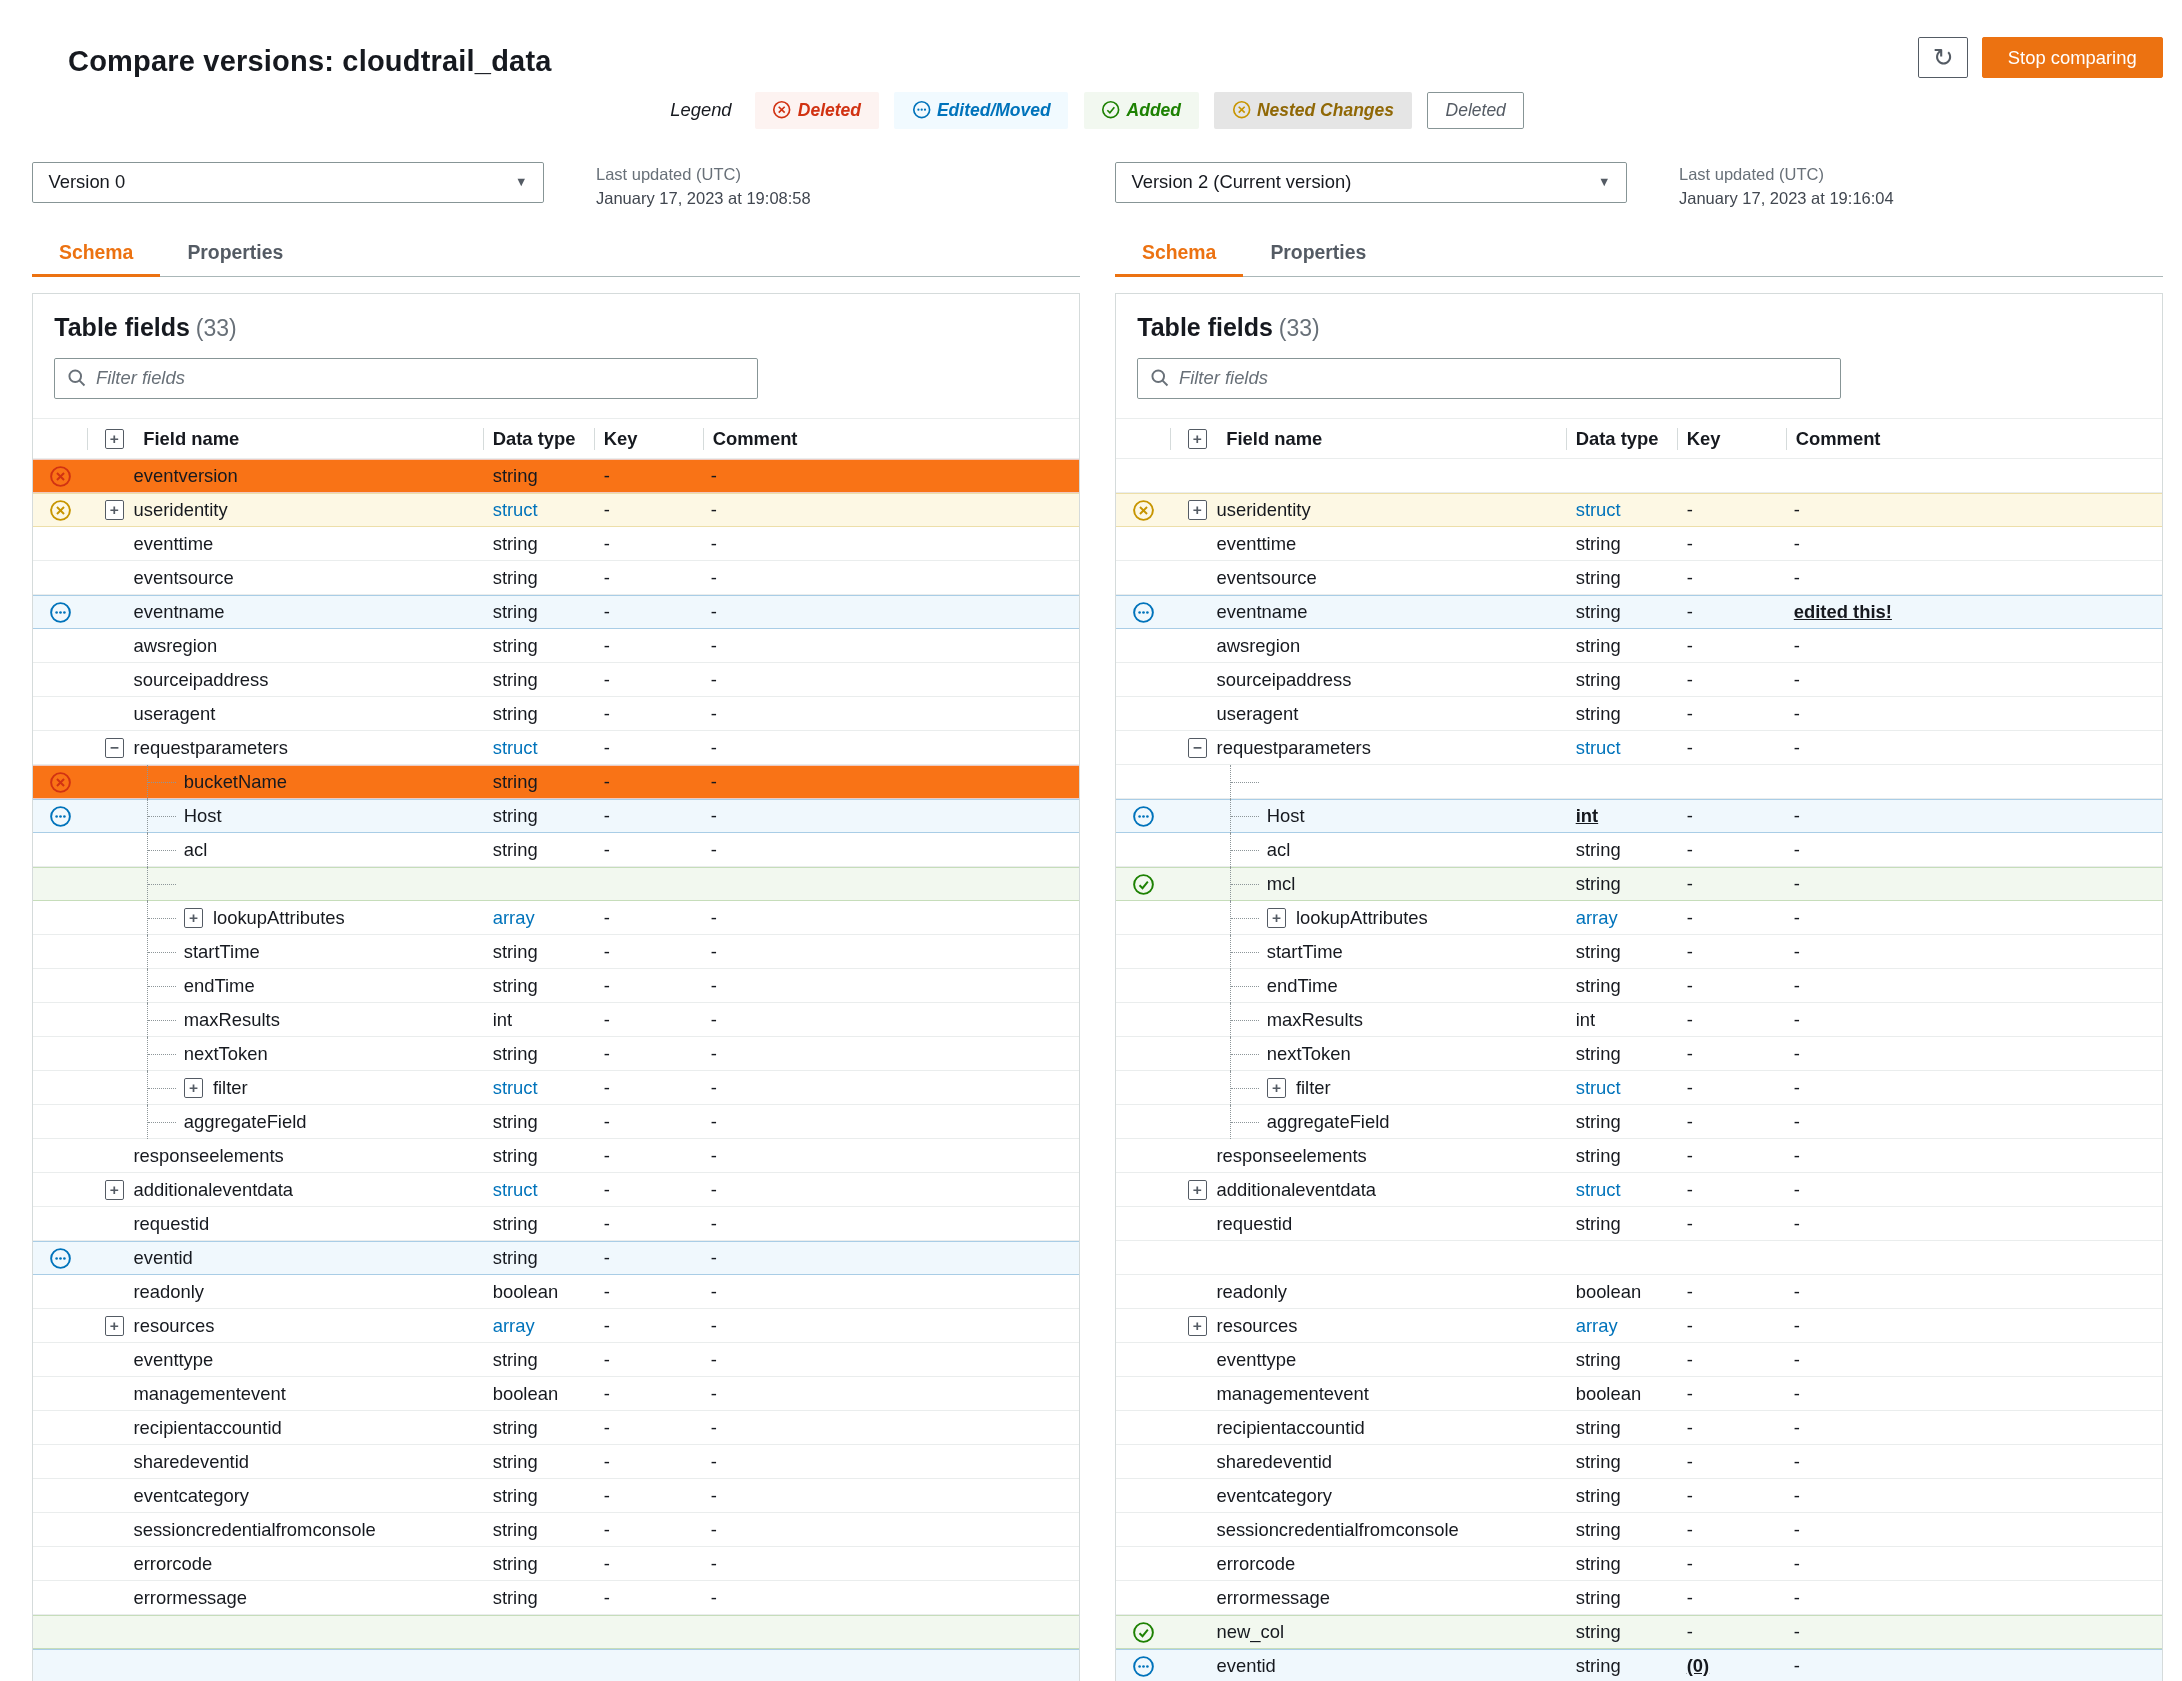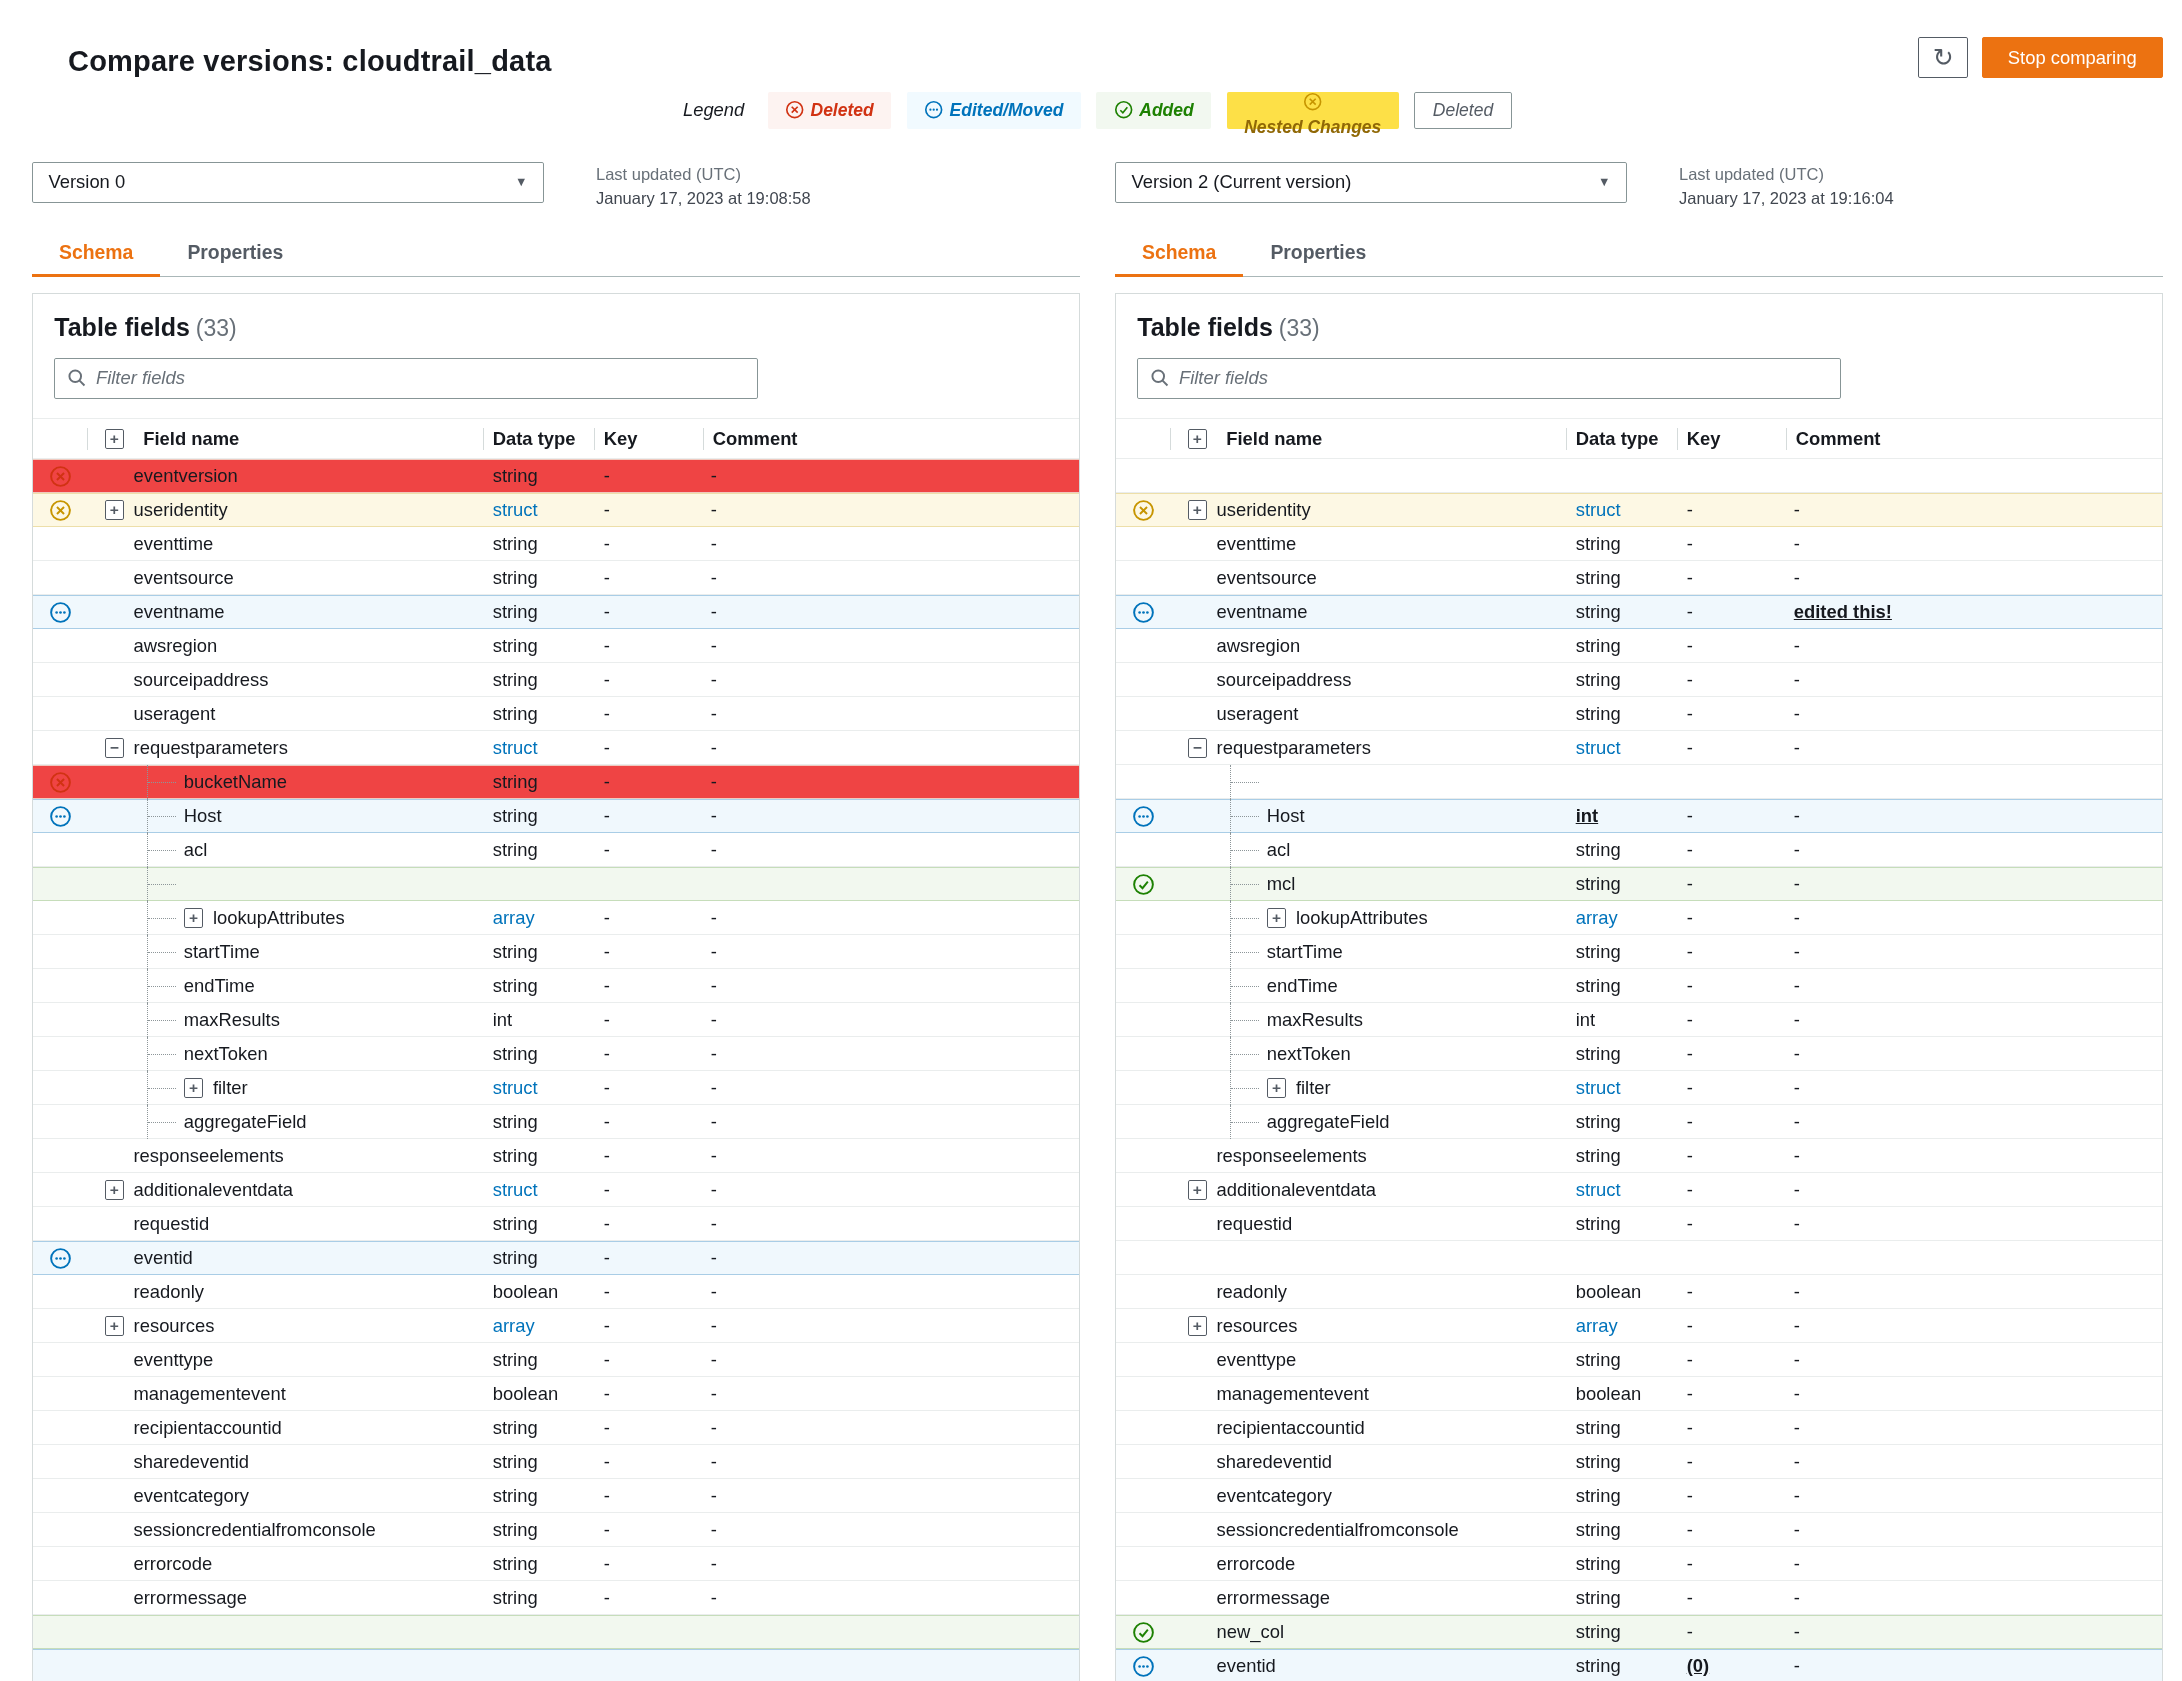--- a/index.html
+++ b/index.html
@@ -23,21 +23,21 @@
     color: #fff; font-size: 18.4px; font-weight: 400; cursor: pointer; font-family: inherit;
   }
 
   
   .legend-row { display: flex; justify-content: center; align-items: center; gap: 15.5px; margin-top: 11.6px; height: 41px; font-style: italic; }
   .legend-label { font-size: 18.4px; margin-right: 7.8px; }
   .badge { display: inline-flex; align-items: center; gap: 6px; height: 37px; padding: 0 17.5px; border-radius: 1.9px; font-size: 17.5px; font-weight: 700; }
   .b-deleted { color: #d13212; background: #fdf3f1; }
   .b-edited  { color: #0073bb; background: #f1faff; }
   .b-added   { color: #1d8102; background: #f2f8f0; }
-  .b-nested  { color: #906806; background: #fde047; flex-direction: column; }
+  .b-nested  { color: #906806; background: #e5e5e5; }
   .b-plain   { color: #545b64; background: #fff; border: 1px solid #879596; font-weight: 400; }
   .bicon { display: inline-flex; }
 
   
   .panels { display: flex; gap: 35px; margin-top: 31px; }
   .panel { width: 1048px; flex: none; }
   .version-row { display: flex; align-items: flex-start; gap: 25px; }
   .select {
     width: 512px; height: 41px; border: 1px solid #879596; border-radius: 1.9px; background: #fff;
     display: flex; align-items: center; justify-content: space-between; padding: 0 15.5px; font-size: 18.4px; cursor: pointer;
@@ -64,21 +64,21 @@
   .filterbox input::placeholder { color: #687078; font-style: italic; opacity: 1; }
 
   
   .grid { display: grid; grid-template-columns: 54px 396px 111px 109px 1fr; align-items: center; }
   .thead { height: 41px; border-top: 1px solid #eaeded; box-shadow: inset 0 -1px 0 #eaeded; font-weight: 700; font-size: 18.4px; }
   .thead .hcell { position: relative; padding-left: 9.7px; height: 100%; display: flex; align-items: center; }
   .thead .hcell::before { content: ""; position: absolute; left: 0; top: 8.7px; bottom: 8.7px; width: 1px; background: #d5dbdb; }
   .thead .h-name { padding-left: 17.5px; gap: 9.7px; }
 
   .trow { height: 34px; box-shadow: inset 0 -1px 0 #eaeded; font-size: 18.4px; }
-  .st-deleted { background: #ef4444; box-shadow: inset 0 1px 0 #f0c9bf, inset 0 -1px 0 #f0c9bf; }
+  .st-deleted { background: #f97316; box-shadow: inset 0 1px 0 #f0c9bf, inset 0 -1px 0 #f0c9bf; }
   .st-edited  { background: #f0f8fd; box-shadow: inset 0 1px 0 #a9cde6, inset 0 -1px 0 #a9cde6; }
   .st-added   { background: #f2f8ef; box-shadow: inset 0 1px 0 #c6ddba, inset 0 -1px 0 #c6ddba; }
   .st-nested  { background: #fdf8e4; box-shadow: inset 0 1px 0 #eddfa9, inset 0 -1px 0 #eddfa9; }
 
   .c-gutter { display: flex; justify-content: center; align-items: center; height: 100%; }
   .c-name { display: flex; align-items: center; padding-left: 17.5px; height: 100%; }
   .c-name.ind1 { padding-left: 60px; }
   .spacer { width: 29px; flex: none; }
   .expander {
     width: 19.4px; height: 19.4px; flex: none; border: 1.9px solid #545b64; border-radius: 1.9px; background: #fff;

